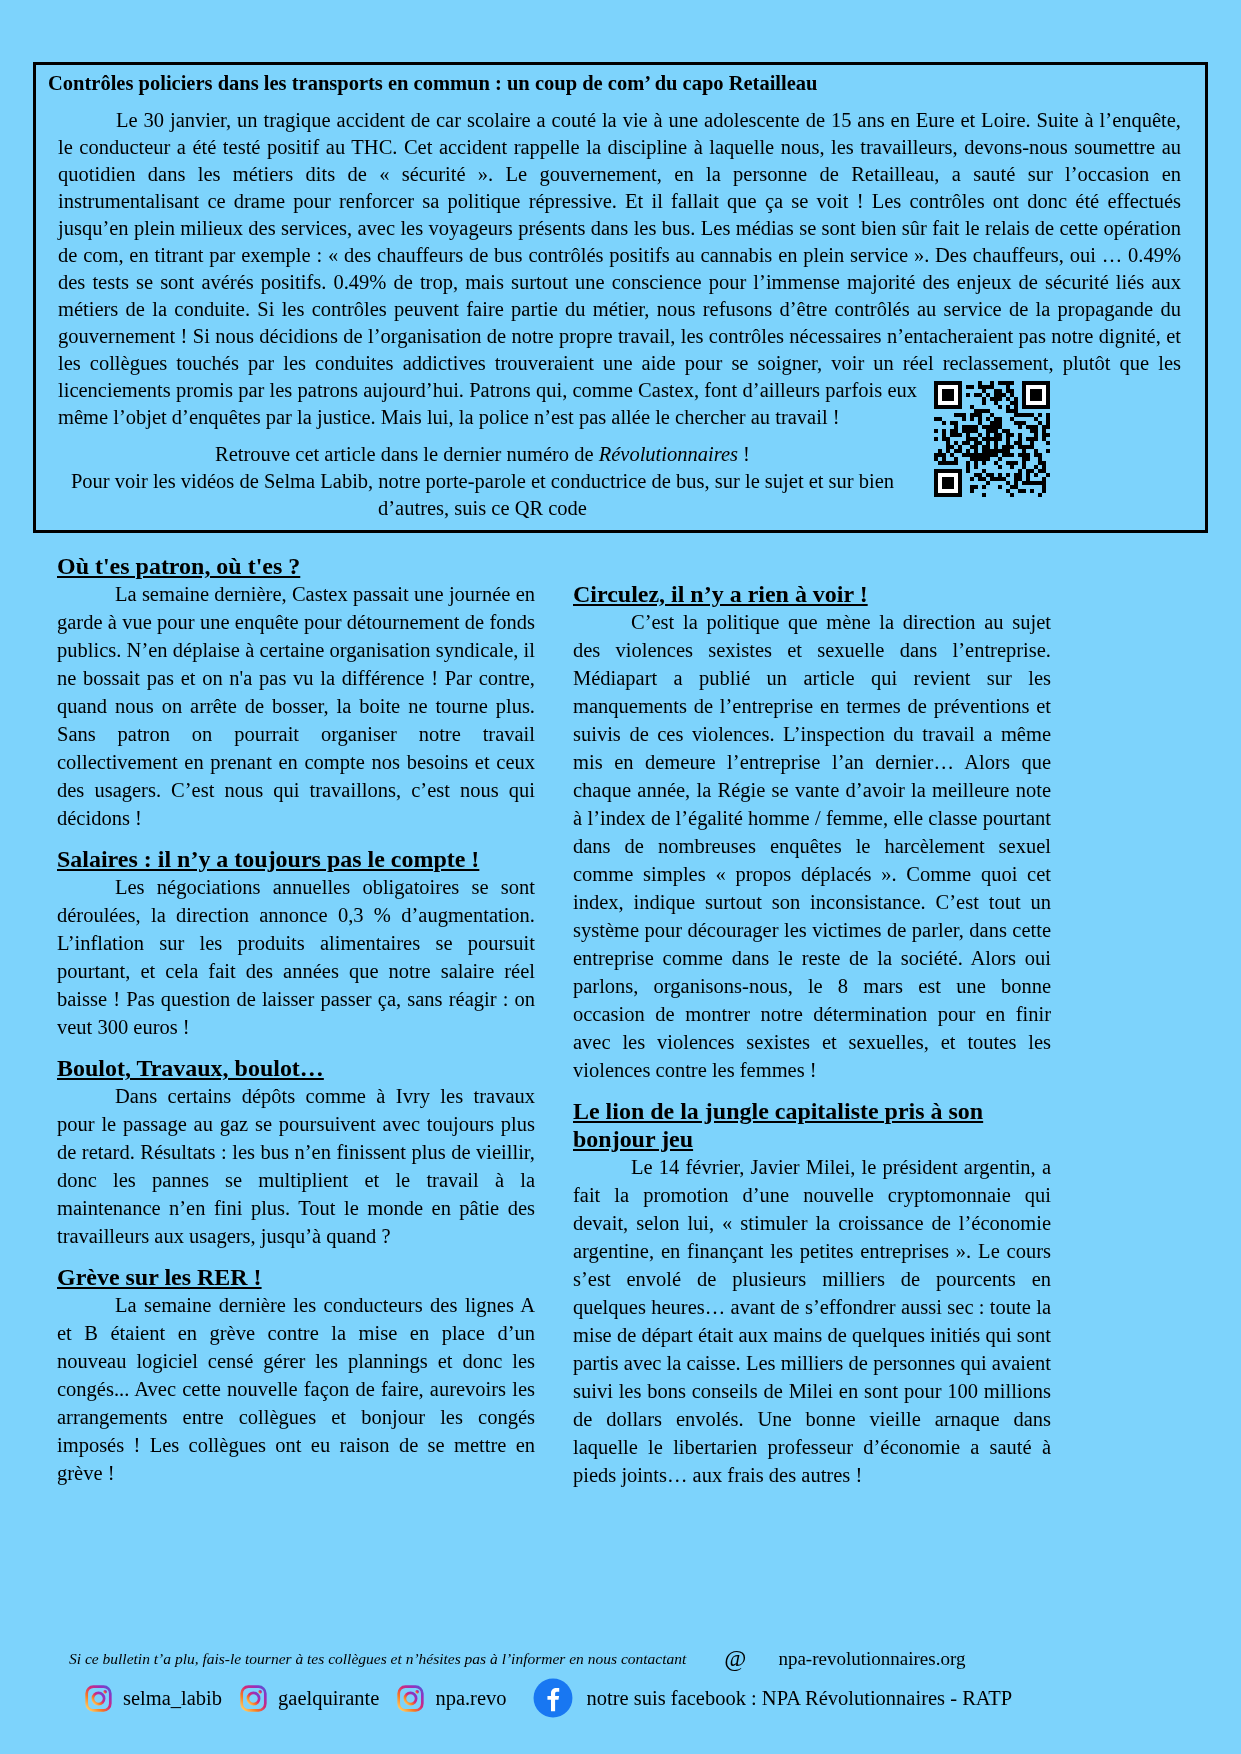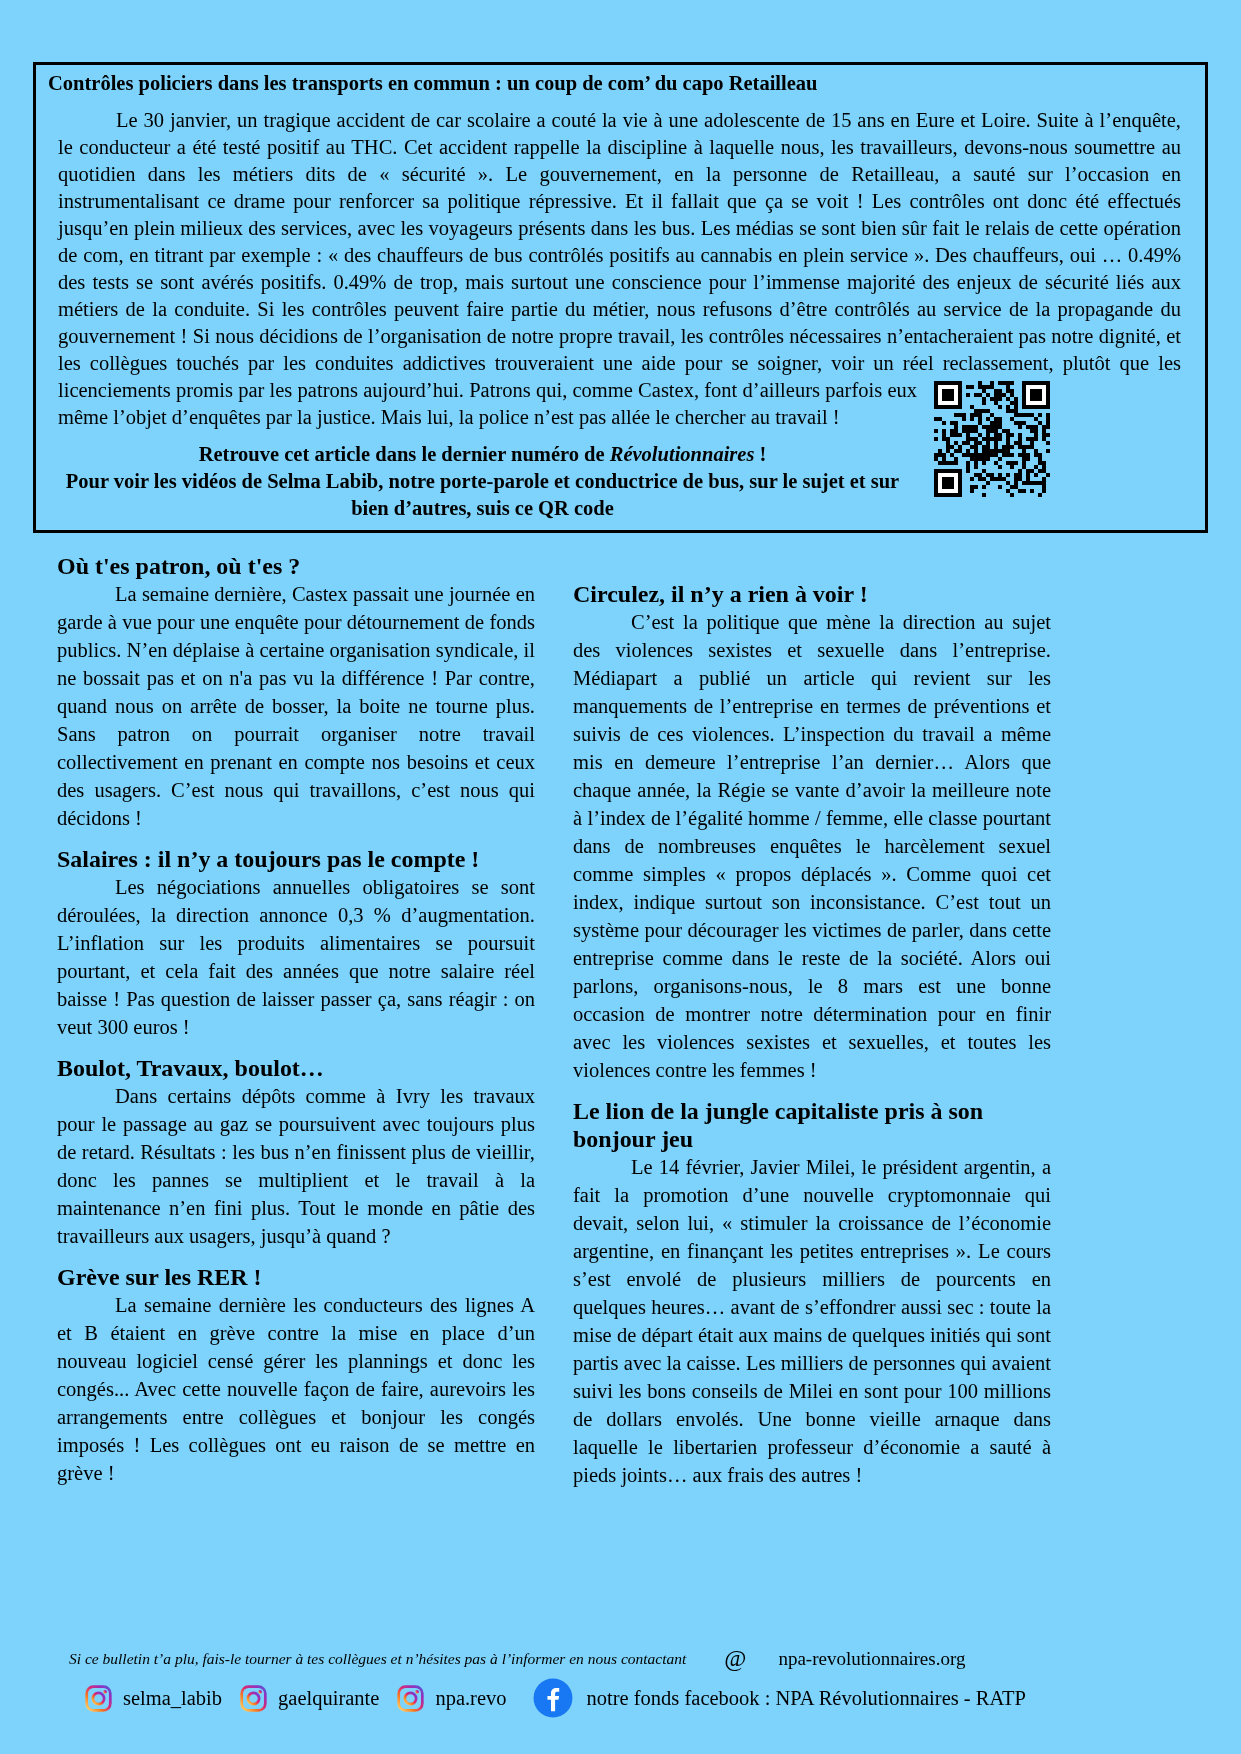--- a/index.html
+++ b/index.html
@@ -17,32 +17,32 @@
     font-size:20.5px;line-height:27px;
   }
   .top-box .title{font-weight:bold;}
   .box-body{text-align:justify;margin:10px;}
   .first-indent{display:inline-block;width:58px;}
   .qr-wrap{
     float:right;width:118px;height:116px;
     margin:4px 130px 0 16px;
   }
   .qr-wrap svg{display:block;}
-  .cta{text-align:center;font-weight:bold;}
+  .cta{text-align:center;font-weight:normal;}
   .cta .ital{font-style:italic;}
 
   
   .columns{
     position:absolute;left:57px;top:552px;width:996px;
     display:flex;gap:38px;
     font-size:20.5px;line-height:28px;
   }
   .col{width:478px;}
   .col-right{padding-top:28px;}
-  .art-heading{font-weight:bold;margin:13px 0 0 0;}
+  .art-heading{font-weight:bold;margin:13px 0 0 0;text-decoration:underline;}
   .art-heading.first{margin-top:0;}
   .art-body{margin:0;text-align:justify;text-indent:58px;}
 
   
   .footer{position:absolute;left:57px;top:1645px;width:1040px;}
   .footer-line1{display:flex;align-items:center;padding-left:12px;gap:8px;}
   .contact-italic{font-style:italic;font-size:15.5px;}
   .at-glyph{font-size:24px;margin:0 24px 0 30px;}
   .website{font-size:19px;}
   .footer-line2{display:flex;margin-top:6px;padding-left:28px;}
@@ -442,18 +442,18 @@
         </span>
         <span class="handle">npa.revo</span>
       </span>
       <span class="fb-group">
         <span class="icon">
           <svg viewBox="0 0 36 36" width="40" height="40" xmlns="http://www.w3.org/2000/svg">
             <circle cx="18" cy="18" r="17.5" fill="#1877F2"></circle>
             <path d="M23.6 12.4h-2.3c-.8 0-1.4.7-1.4 1.5v2.3h3.6l-.6 3.4h-3V30h-3.7v-10.4H13v-3.4h3.2v-2.5c0-2.8 1.9-4.7 4.5-4.7h2.9z" fill="#ffffff"></path>
           </svg>
         </span>
-        <span class="fb-label">notre fonds facebook : NPA Révolutionnaires - RATP</span>
+        <span class="fb-label">notre suis facebook : NPA Révolutionnaires - RATP</span>
       </span>
     </div>
   </div>
 
 </div>
 
 </body></html>

